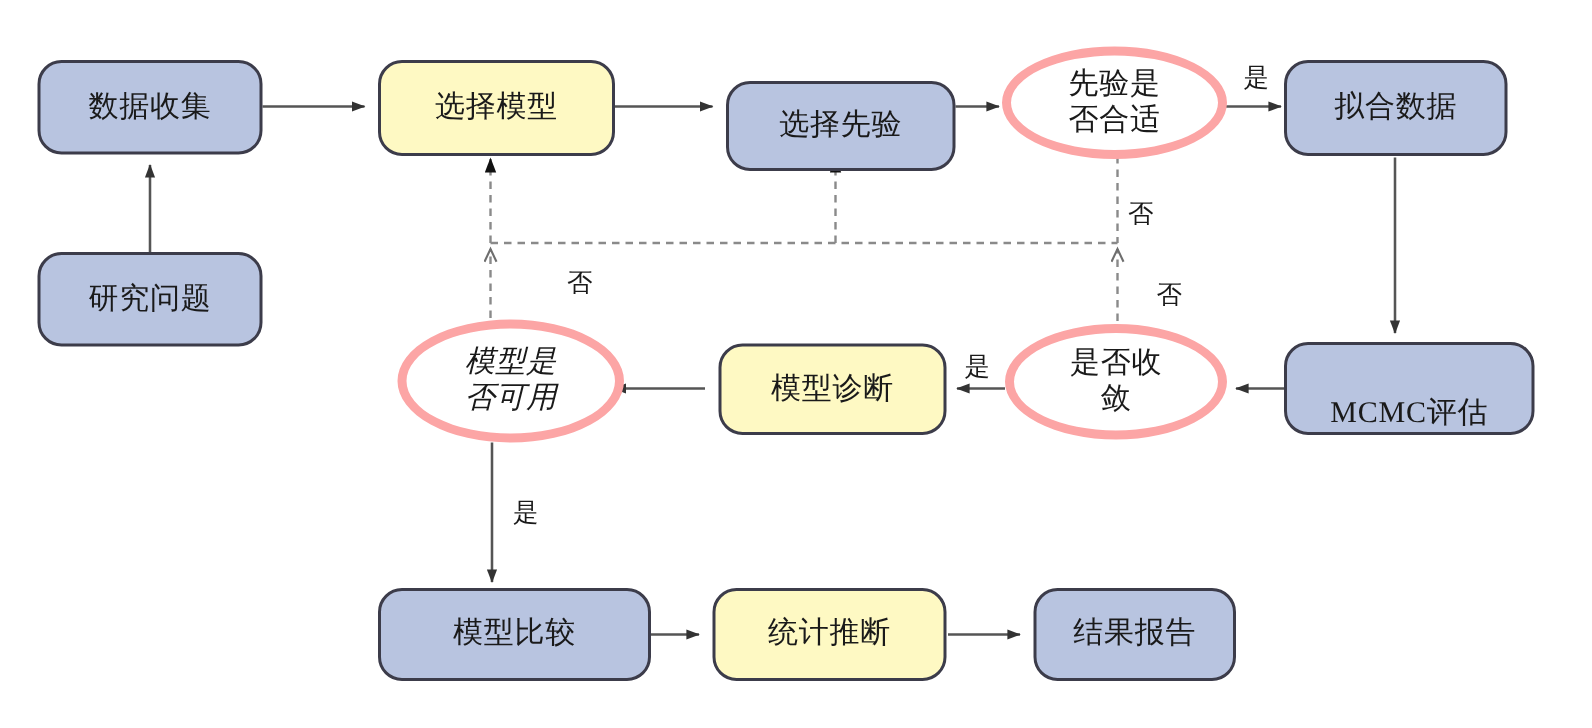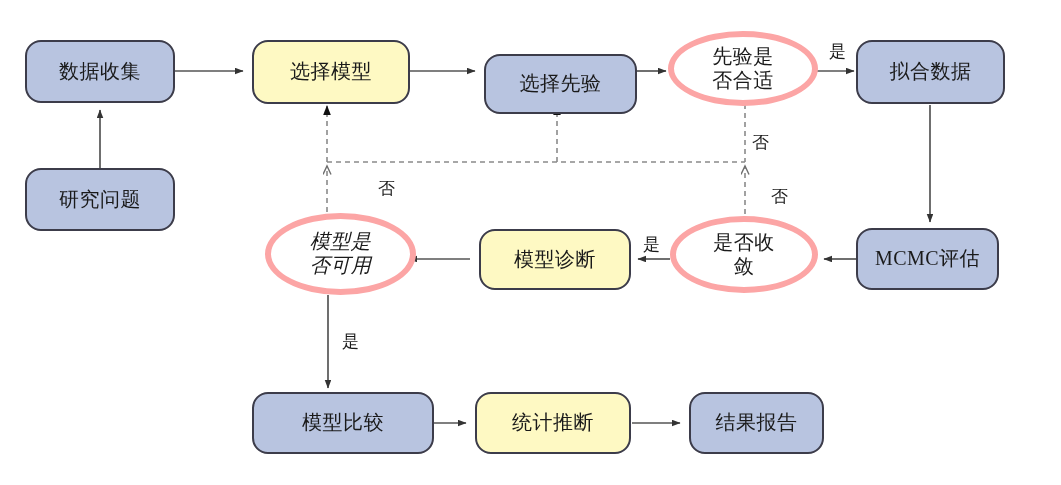--- a/index.html
+++ b/index.html
@@ -139,21 +139,21 @@
 
   <div class="node ellipse" style="left:668px; top:31px; width:150px; height:75px;">
     <span class="label">先验是
 否合适</span>
   </div>
 
   <div class="node box blue" style="left:856px; top:40px; width:149px; height:64px;">
     <span class="label">拟合数据</span>
   </div>
 
-  <div class="node box blue" style="left:856px; top:228px; width:143px; height:62px;">
+  <div class="node box blue" style="left:856px; top:228px; width:167px; height:62px;align-items:flex-end;">
     <span class="label">MCMC评估</span>
   </div>
 
   <div class="node ellipse" style="left:670px; top:216px; width:148px; height:77px;">
     <span class="label">是否收
 敛</span>
   </div>
 
   <div class="node box cream" style="left:479px; top:229px; width:152px; height:61px;">
     <span class="label">模型诊断</span>

